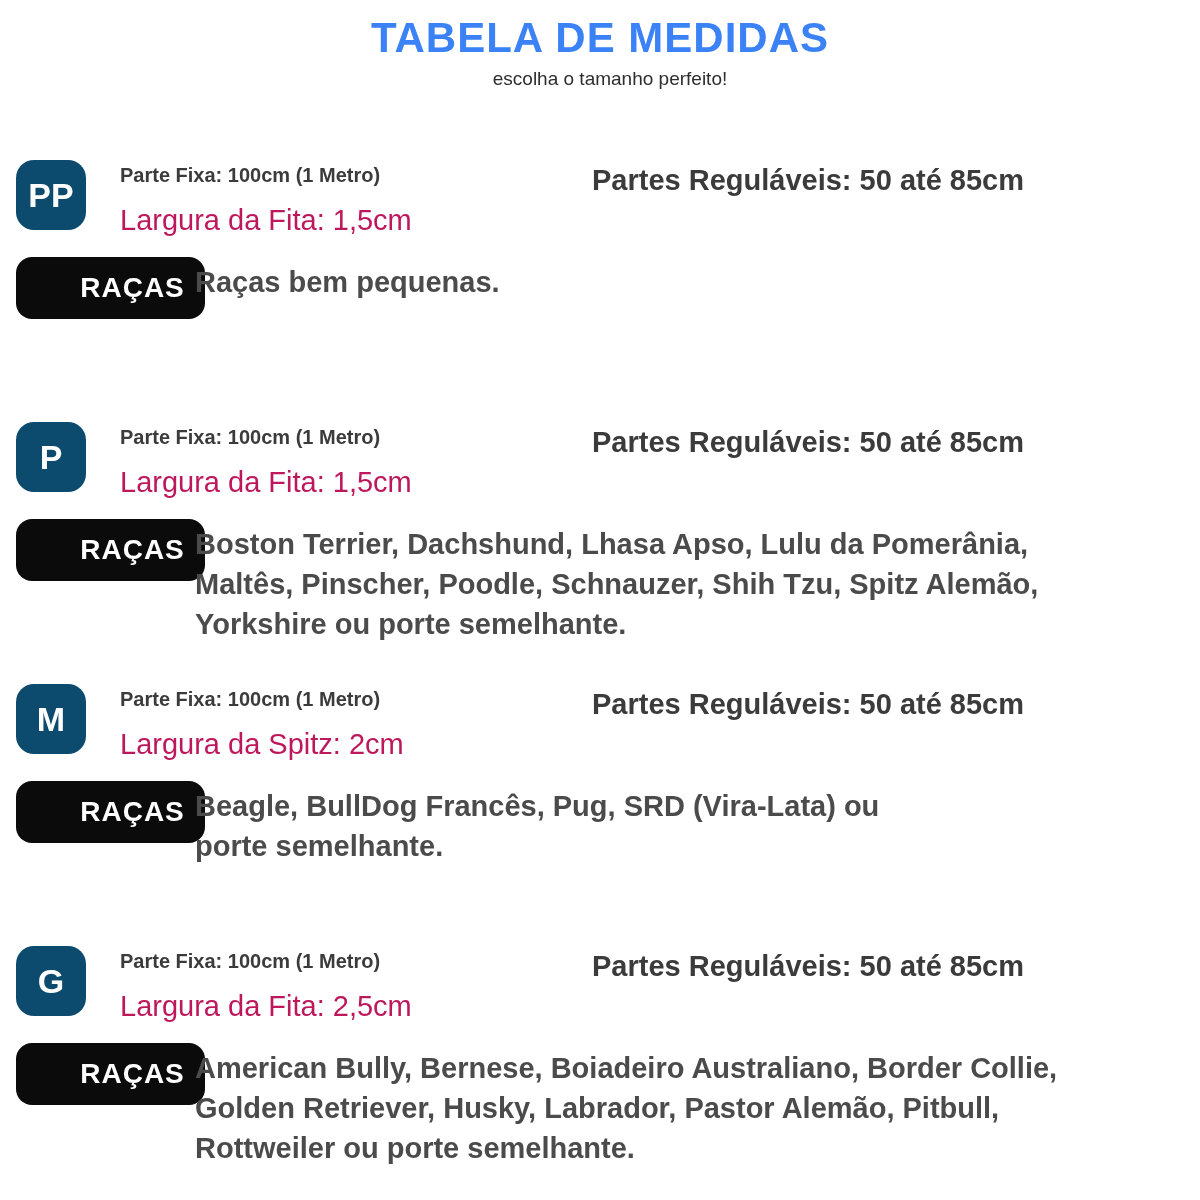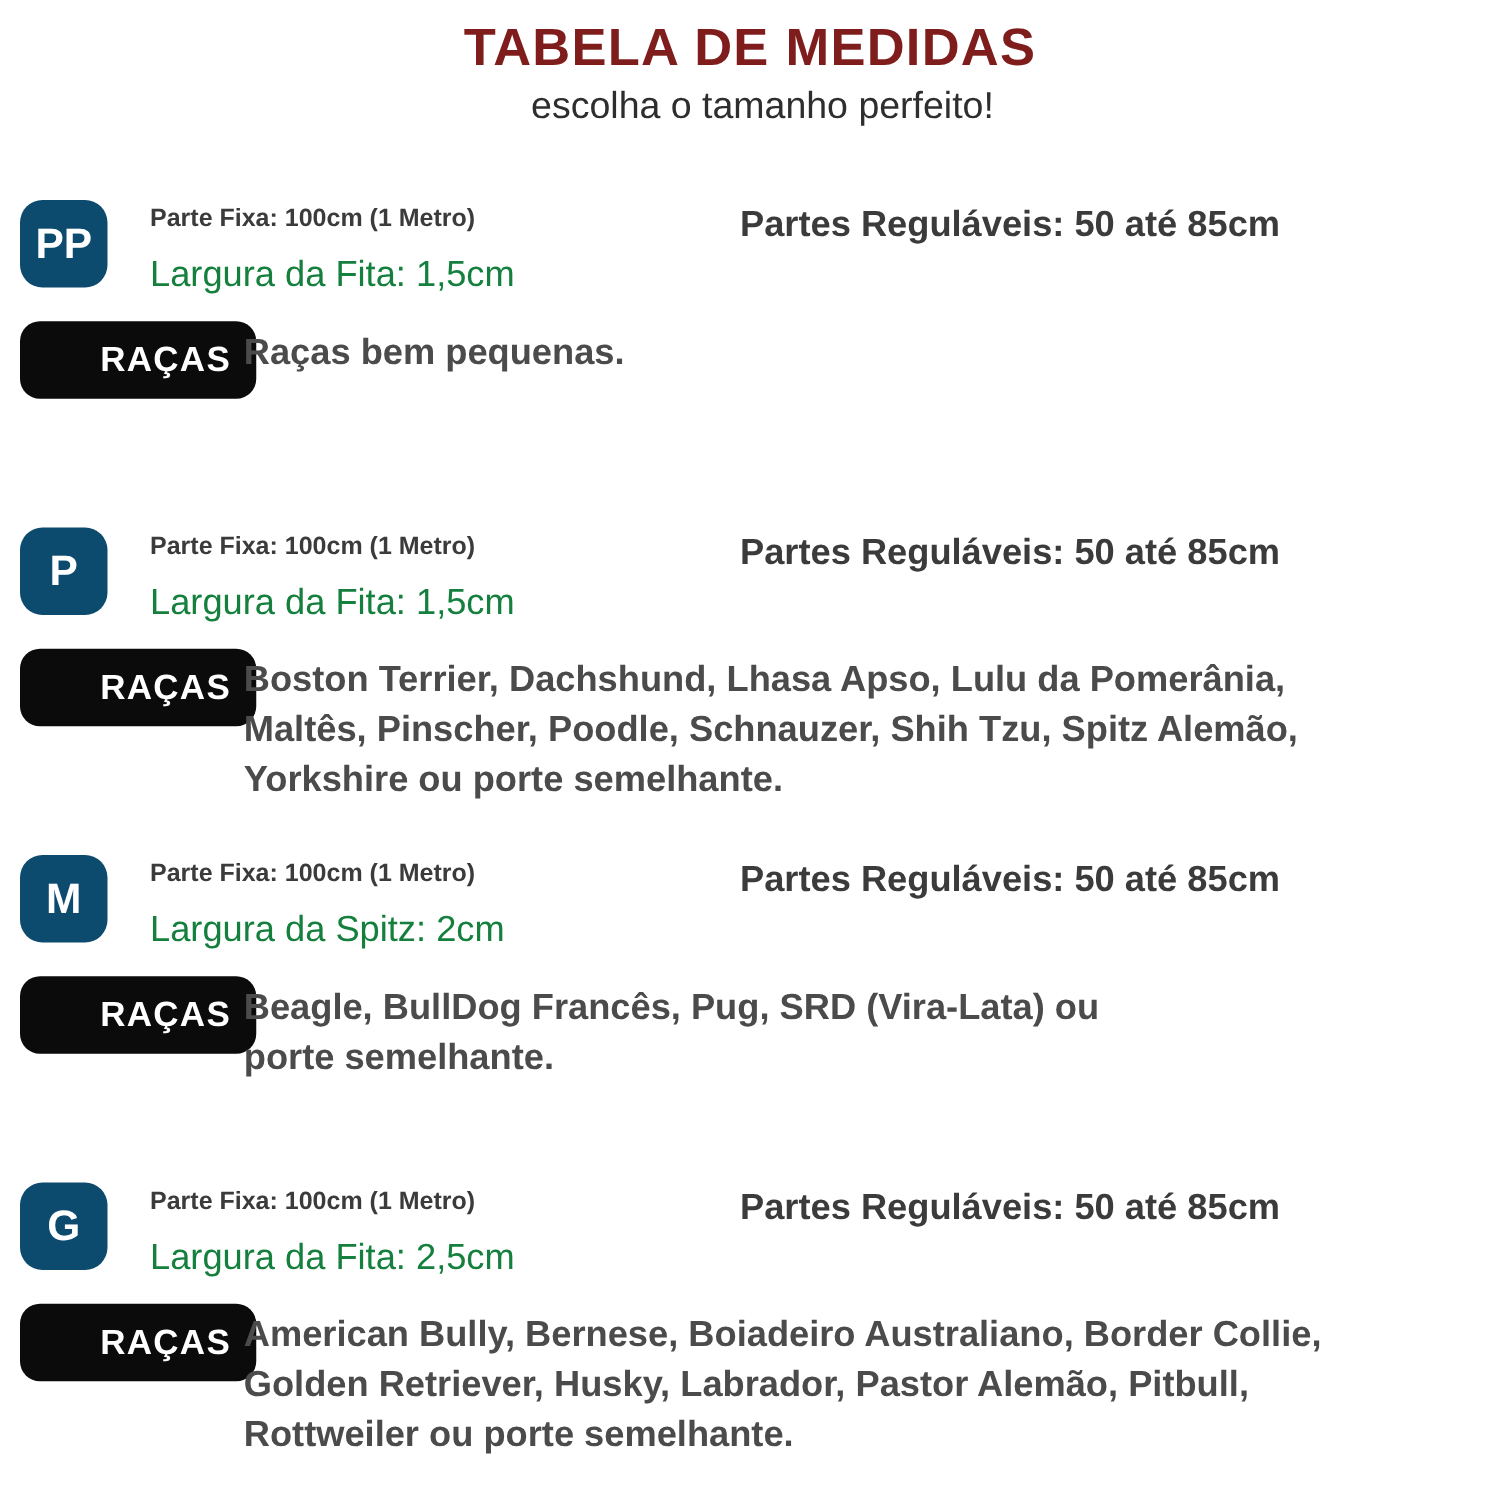--- a/index.html
+++ b/index.html
@@ -10,25 +10,25 @@
     background: #ffffff;
     font-family: "Liberation Sans", sans-serif;
     overflow: hidden;
   }
   .header { position: absolute; top: 14px; left: 0; width: 1200px; text-align: center; }
   .title {
     margin: 0;
     font-size: 42px;
     font-weight: 700;
     letter-spacing: 1px;
-    color: #7f1d1d;
+    color: #3b82f6;
   }
   .subtitle {
     margin: 6px 0 0 0;
-    font-size: 30px;
+    font-size: 19px;
     font-weight: 400;
     color: #2e2e2e;
     padding-left: 20px;
   }
   .size-section { position: absolute; left: 16px; width: 1168px; height: 262px; }
   .size-badge {
     position: absolute; left: 0; top: 0;
     width: 70px; height: 70px;
     border-radius: 18px;
     background: #0c4a6e;
@@ -41,21 +41,21 @@
     font-size: 20px; font-weight: 700; color: #3b3b3b;
     white-space: nowrap;
   }
   .spec-adjustable {
     position: absolute; left: 576px; top: 4px;
     font-size: 29px; font-weight: 700; color: #3b3b3b;
     white-space: nowrap;
   }
   .spec-width {
     position: absolute; left: 104px; top: 44px;
-    font-size: 29px; font-weight: 400; color: #15803d;
+    font-size: 29px; font-weight: 400; color: #be185d;
     white-space: nowrap;
   }
   .racas-badge {
     position: absolute; left: 0; top: 97px;
     width: 145px; height: 62px;
     border-radius: 16px;
     background: #0b0b0b;
     color: #ffffff;
     font-size: 28px; font-weight: 700; letter-spacing: 1px;
     display: flex; align-items: center; justify-content: center; padding-left: 44px;

